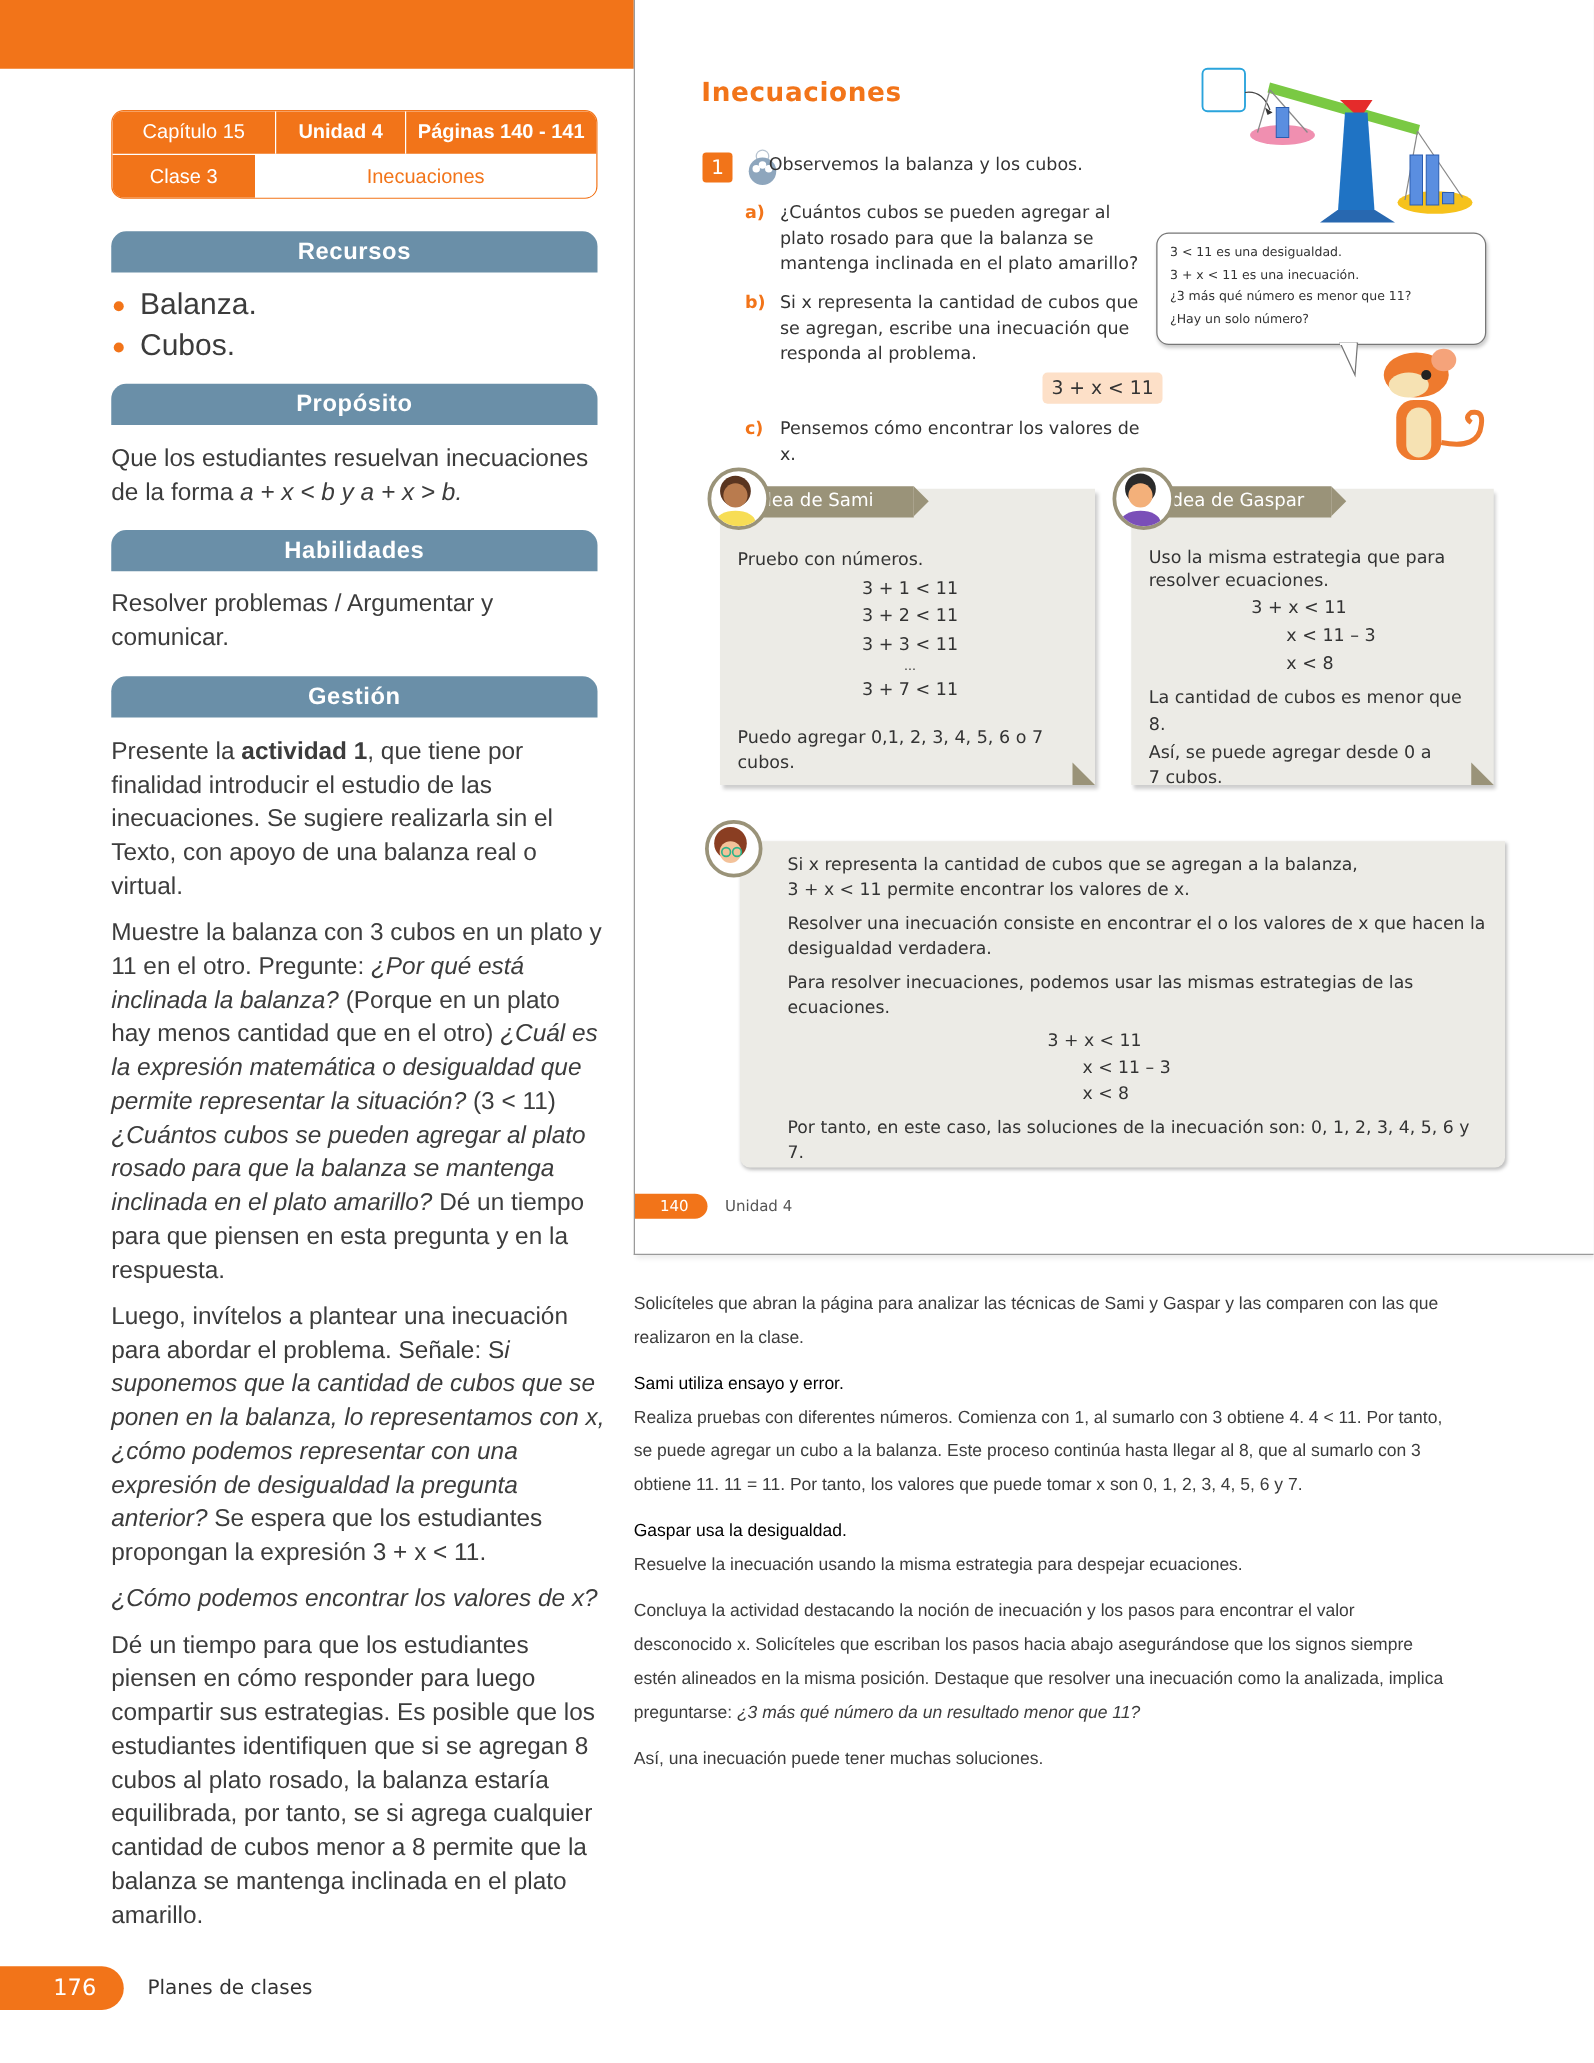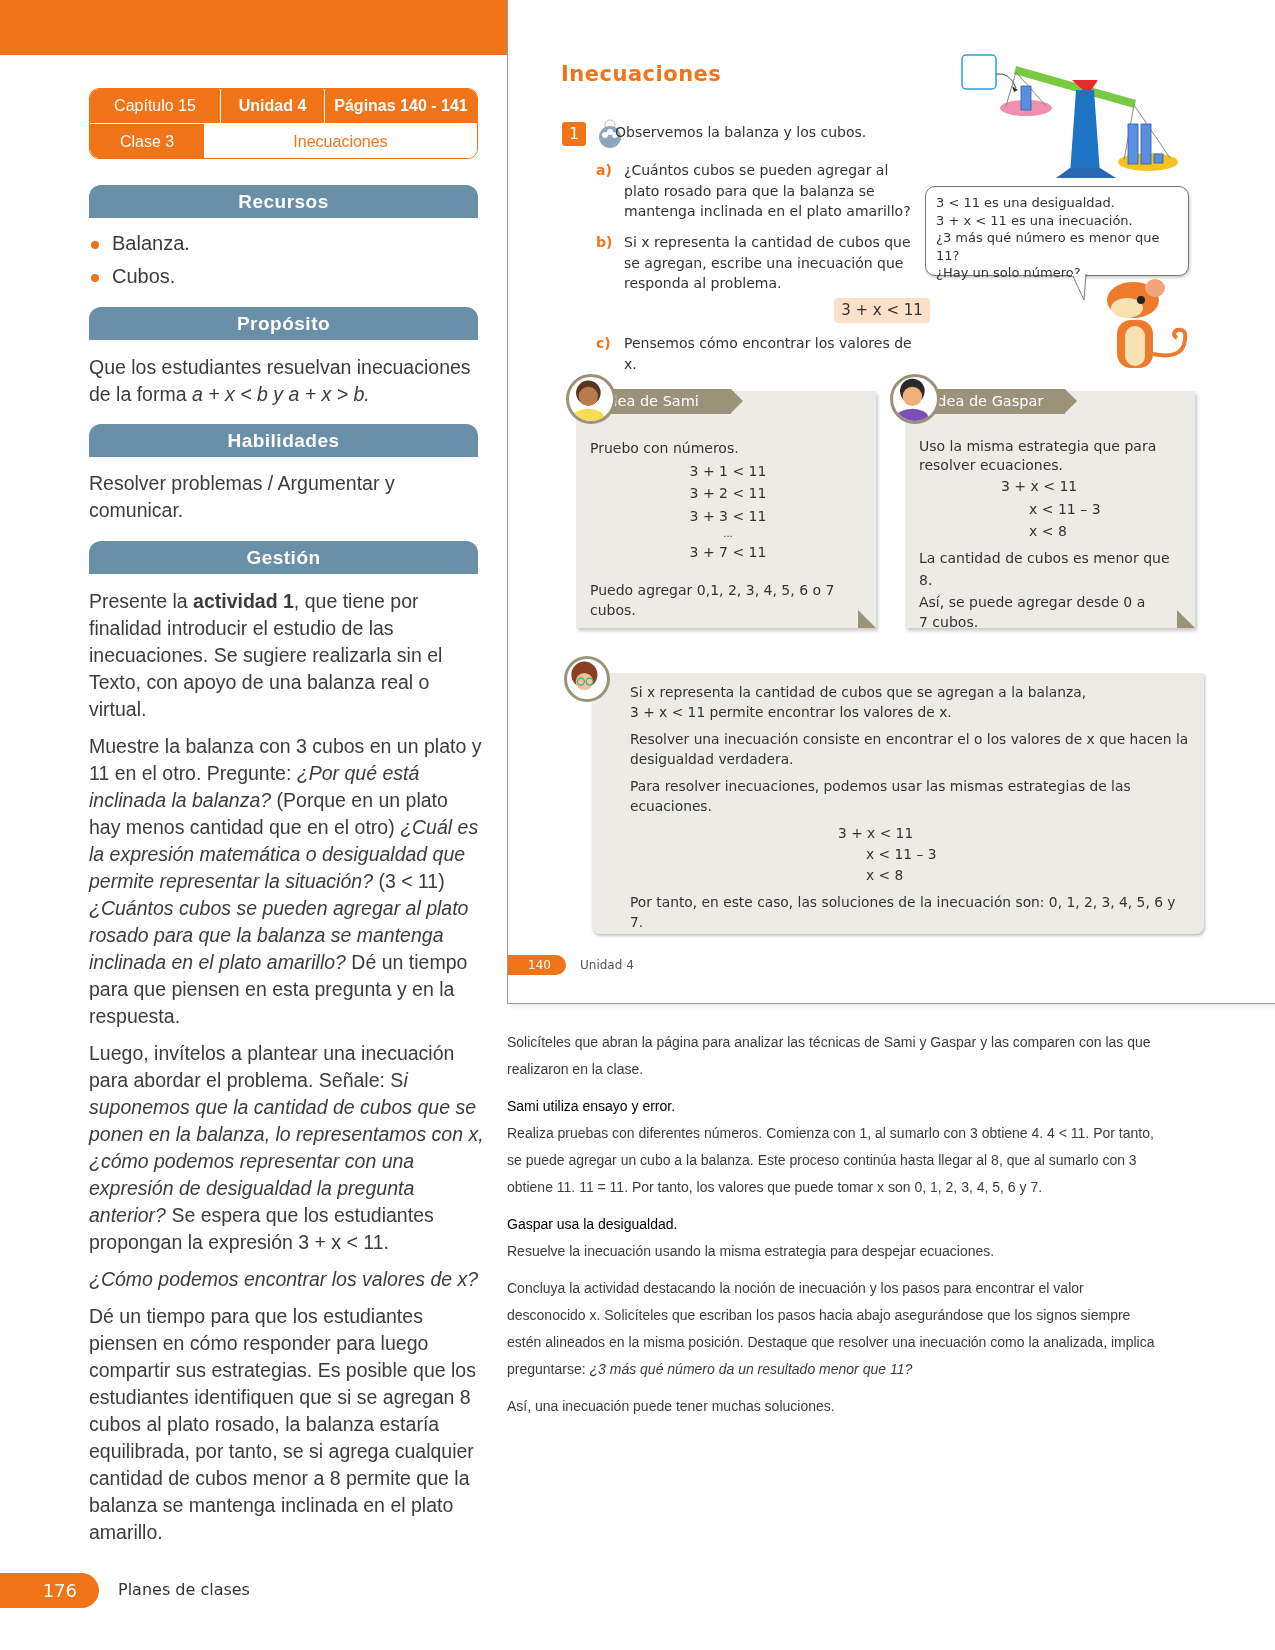--- a/index.html
+++ b/index.html
@@ -17,36 +17,36 @@
   .hdr-row1 { border-bottom: 1.5px solid #fff; }
   .c1 { width: 131px; } .c2 { width: 104px; font-weight: bold; } .c3 { flex: 1; }
   .c4 { width: 114px; } .c5 { flex: 1; background: #fff !important; color: #f27419 !important; }
 
   
   .sec-bar { position: absolute; left: 89px; width: 389px; height: 33px; background: #6a8fa8; border-radius: 12px 12px 0 0; color: #fff; font-size: 19px; font-weight: bold; text-align: center; line-height: 33px; letter-spacing: 0.5px; }
   .body-txt { position: absolute; left: 89px; width: 395px; font-size: 19.5px; line-height: 27px; color: #3c3c3c; }
   .body-txt p { margin-bottom: 10px; }
   .body-txt i { font-style: italic; }
   .bullet-list { list-style: none; }
-  .bullet-list li { position: relative; padding-left: 23px; line-height: 33px; font-size: 20px; }
+  .bullet-list li { position: relative; padding-left: 23px; line-height: 33px; font-size: 24px; }
   .bullet-list li::before { content: ""; position: absolute; left: 2px; top: 14px; width: 8px; height: 8px; border-radius: 50%; background: #f27419; }
 
   
   .emb { position: absolute; left: 507px; top: 0; width: 768px; height: 1004px; border-left: 1.5px solid #9a9a9a; border-bottom: 1.5px solid #9a9a9a; background: #fff; font-family: "DejaVu Sans", sans-serif; color: #333; box-shadow: 2px 3px 4px rgba(0,0,0,0.08); }
   .emb-title { position: absolute; left: 53px; top: 62px; font-size: 21px; font-weight: bold; color: #f27419; letter-spacing: 0.5px; }
   .num-badge { position: absolute; left: 54px; top: 122px; width: 24px; height: 24px; background: #f27419; color: #fff; border-radius: 3px; font-size: 16px; text-align: center; line-height: 24px; }
   .group-icon { position: absolute; left: 87px; top: 119px; width: 30px; height: 30px; }
   .ex-intro { position: absolute; left: 107px; top: 124px; font-size: 14px; }
   .q { position: absolute; left: 90px; font-size: 14px; line-height: 20.5px; width: 330px; }
   .q .lab { position: absolute; left: -2px; color: #f27419; font-weight: bold; }
   .q .txt { display: block; padding-left: 26px; }
   .answer-chip { position: absolute; left: 326px; top: 298px; width: 96px; height: 25px; background: #fde0c8; border-radius: 4px; font-size: 15px; text-align: center; line-height: 25px; }
 
   .balance { position: absolute; left: 440px; top: 50px; width: 320px; height: 130px; }
-  .speech { position: absolute; left: 417px; top: 186px; width: 264px; height: 90px; border: 1.2px solid #777; border-radius: 10px; background: #fff; font-size: 13px; line-height: 17.5px; padding: 7px 10px; box-shadow: 1px 2px 3px rgba(0,0,0,0.2); }
+  .speech { position: absolute; left: 417px; top: 186px; width: 264px; height: 90px; border: 1.2px solid #777; border-radius: 10px; background: #fff; font-size: 10px; line-height: 17.5px; padding: 7px 10px; box-shadow: 1px 2px 3px rgba(0,0,0,0.2); }
   .speech-tail { position: absolute; left: 560px; top: 274px; width: 30px; height: 30px; }
   .mascot { position: absolute; left: 585px; top: 274px; width: 130px; height: 96px; }
 
   .idea-card { position: absolute; top: 391px; height: 237px; background: #ecebe6; box-shadow: 2px 3px 3px rgba(0,0,0,0.2); font-size: 14px; }
   .idea-sami { left: 68px; width: 300px; }
   .idea-gaspar { left: 397px; width: 290px; }
   .idea-tag { position: absolute; top: -2px; height: 25px; background: #9a9379; color: #fff; font-size: 14.5px; line-height: 25px; padding-left: 28px; }
   .idea-tag::after { content: ""; position: absolute; right: -12px; top: 0; border-left: 12px solid #9a9379; border-top: 12.5px solid transparent; border-bottom: 12.5px solid transparent; }
   .avatar { position: absolute; width: 50px; height: 50px; border-radius: 50%; border: 3px solid #9a9379; background: #fff; overflow: hidden; }
   .idea-lines { position: absolute; left: 14px; top: 46px; right: 10px; line-height: 22.5px; }

